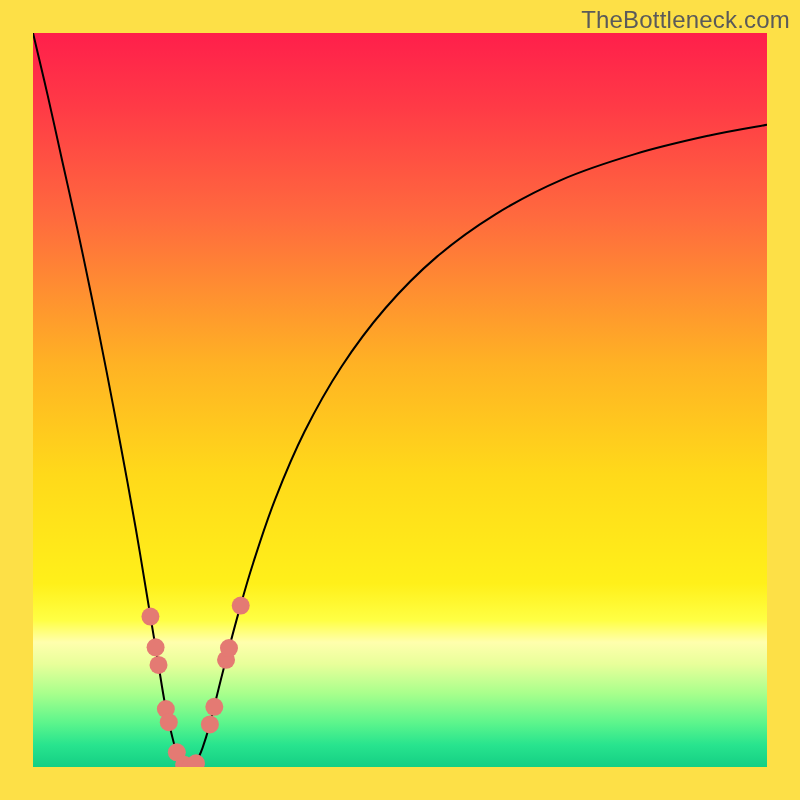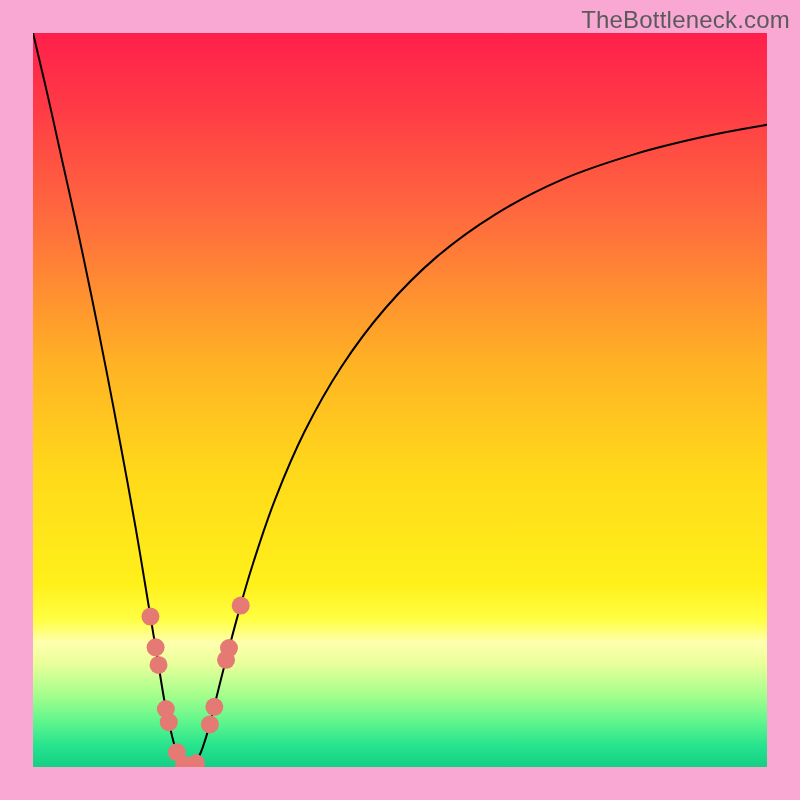--- a/index.html
+++ b/index.html
@@ -10,21 +10,21 @@
     overflow: hidden;
     background: #000;
     font-family: Arial, Helvetica, sans-serif;
   }
   .frame {
     position: absolute;
     top: 0;
     left: 0;
     width: 800px;
     height: 800px;
-    background: #f9a8d4;
+    background: #fde047;
     text-decoration: underline;
   }
   .plot-area {
     position: absolute;
     top: 33px;
     left: 33px;
     width: 734px;
     height: 734px;
     overflow: hidden;
   }

